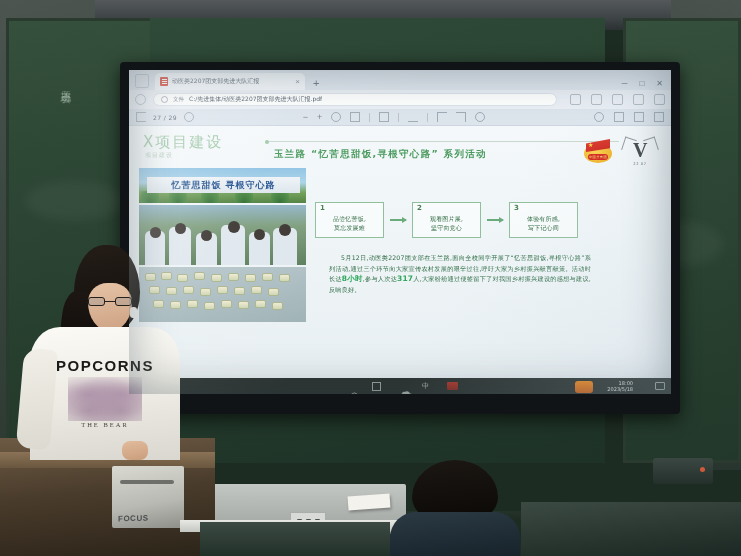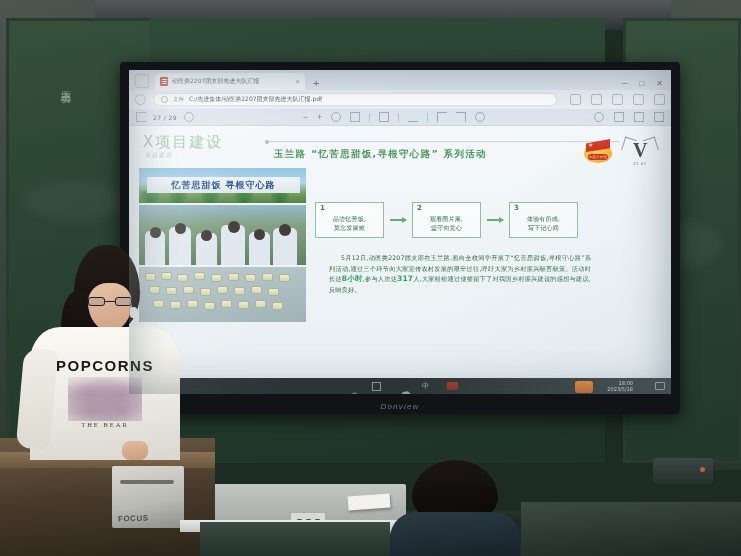--- a/index.html
+++ b/index.html
@@ -828,21 +828,20 @@
           </div>
           <div class="tb-notify"></div>
         </div>
 
         <div class="float-app"></div>
       </div>
 
       <div class="glare"></div>
       <div class="vignette"></div>
     </div>
-    <div class="tv-brand">Donview</div>
   </div>
 
   <div class="wall-device">
     <div class="led"></div>
   </div>
 
   <div class="desk-bar"></div>
 
   <div class="lectern-shelf"></div>
   <div class="podium-lectern"></div>

